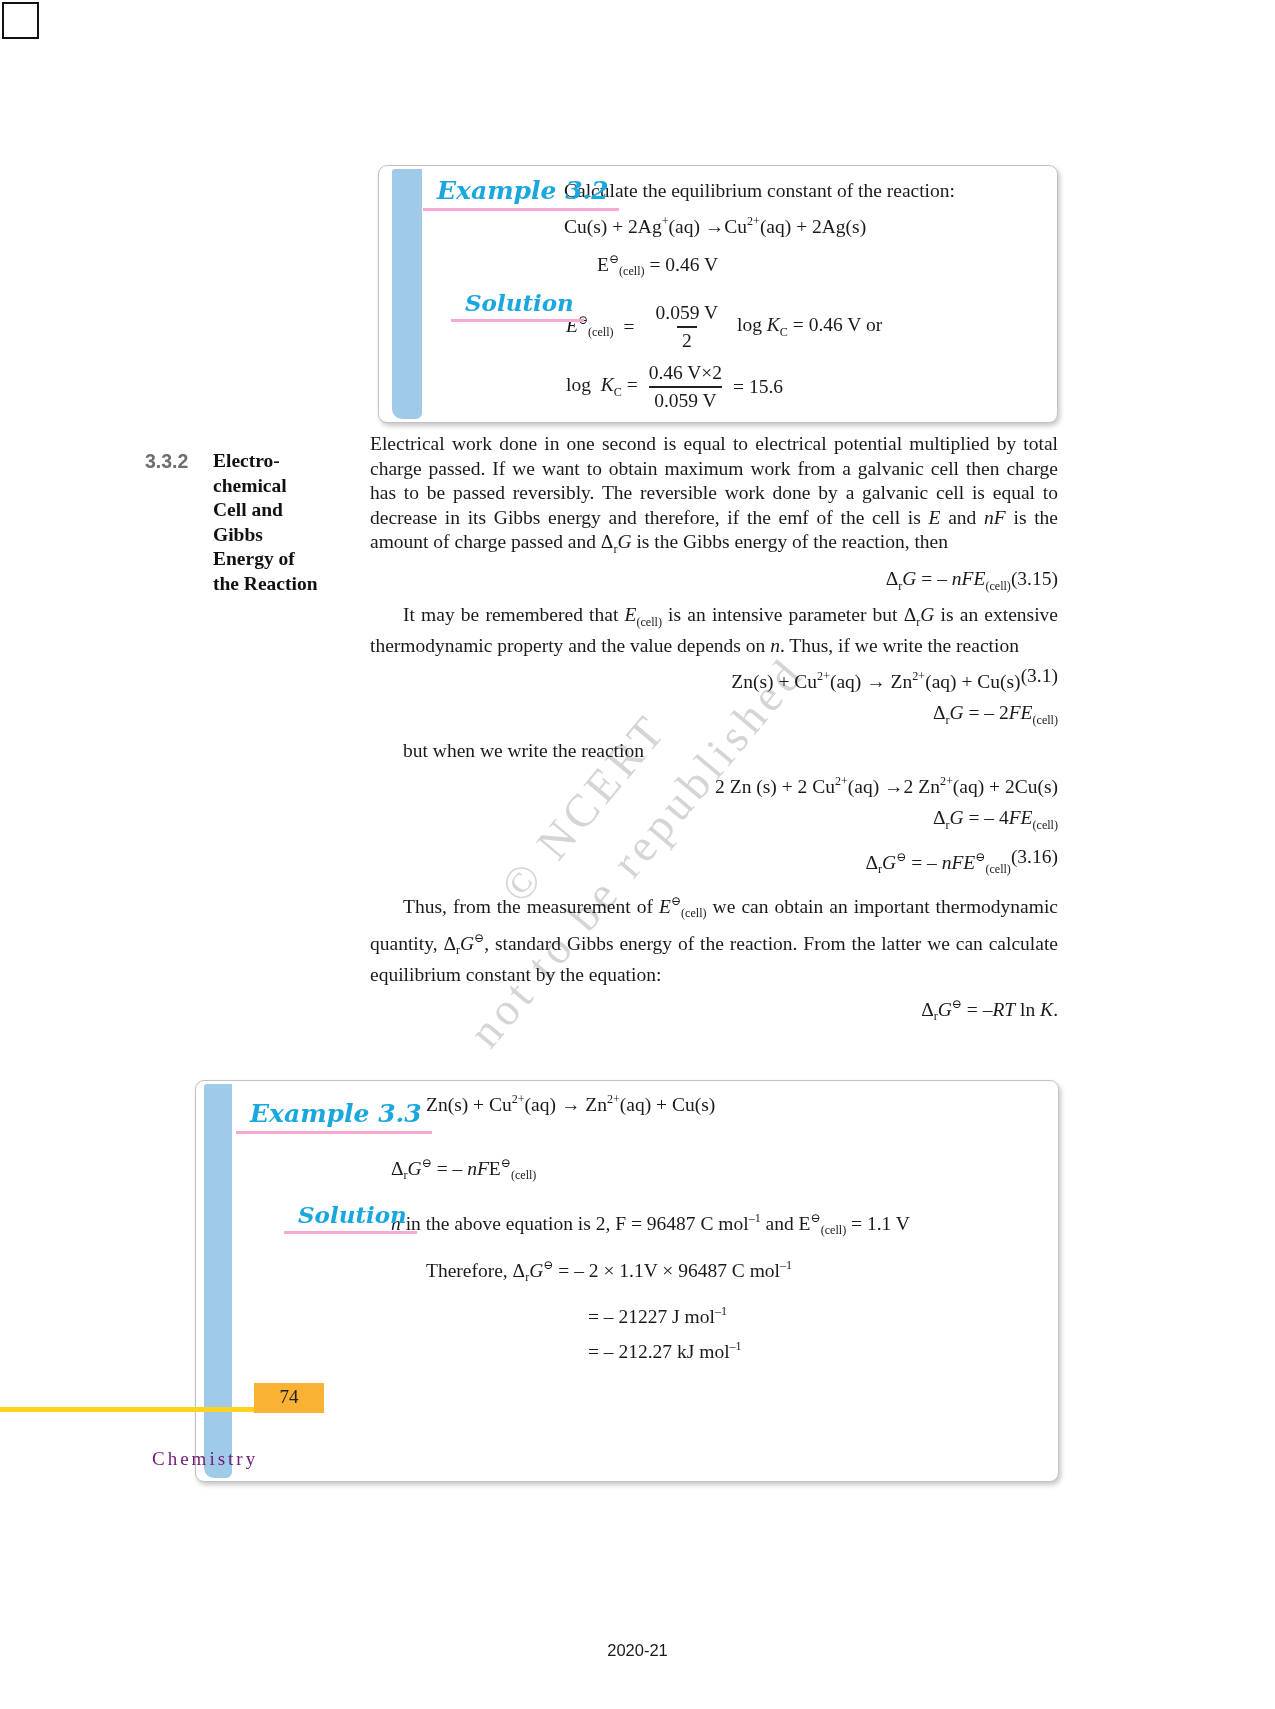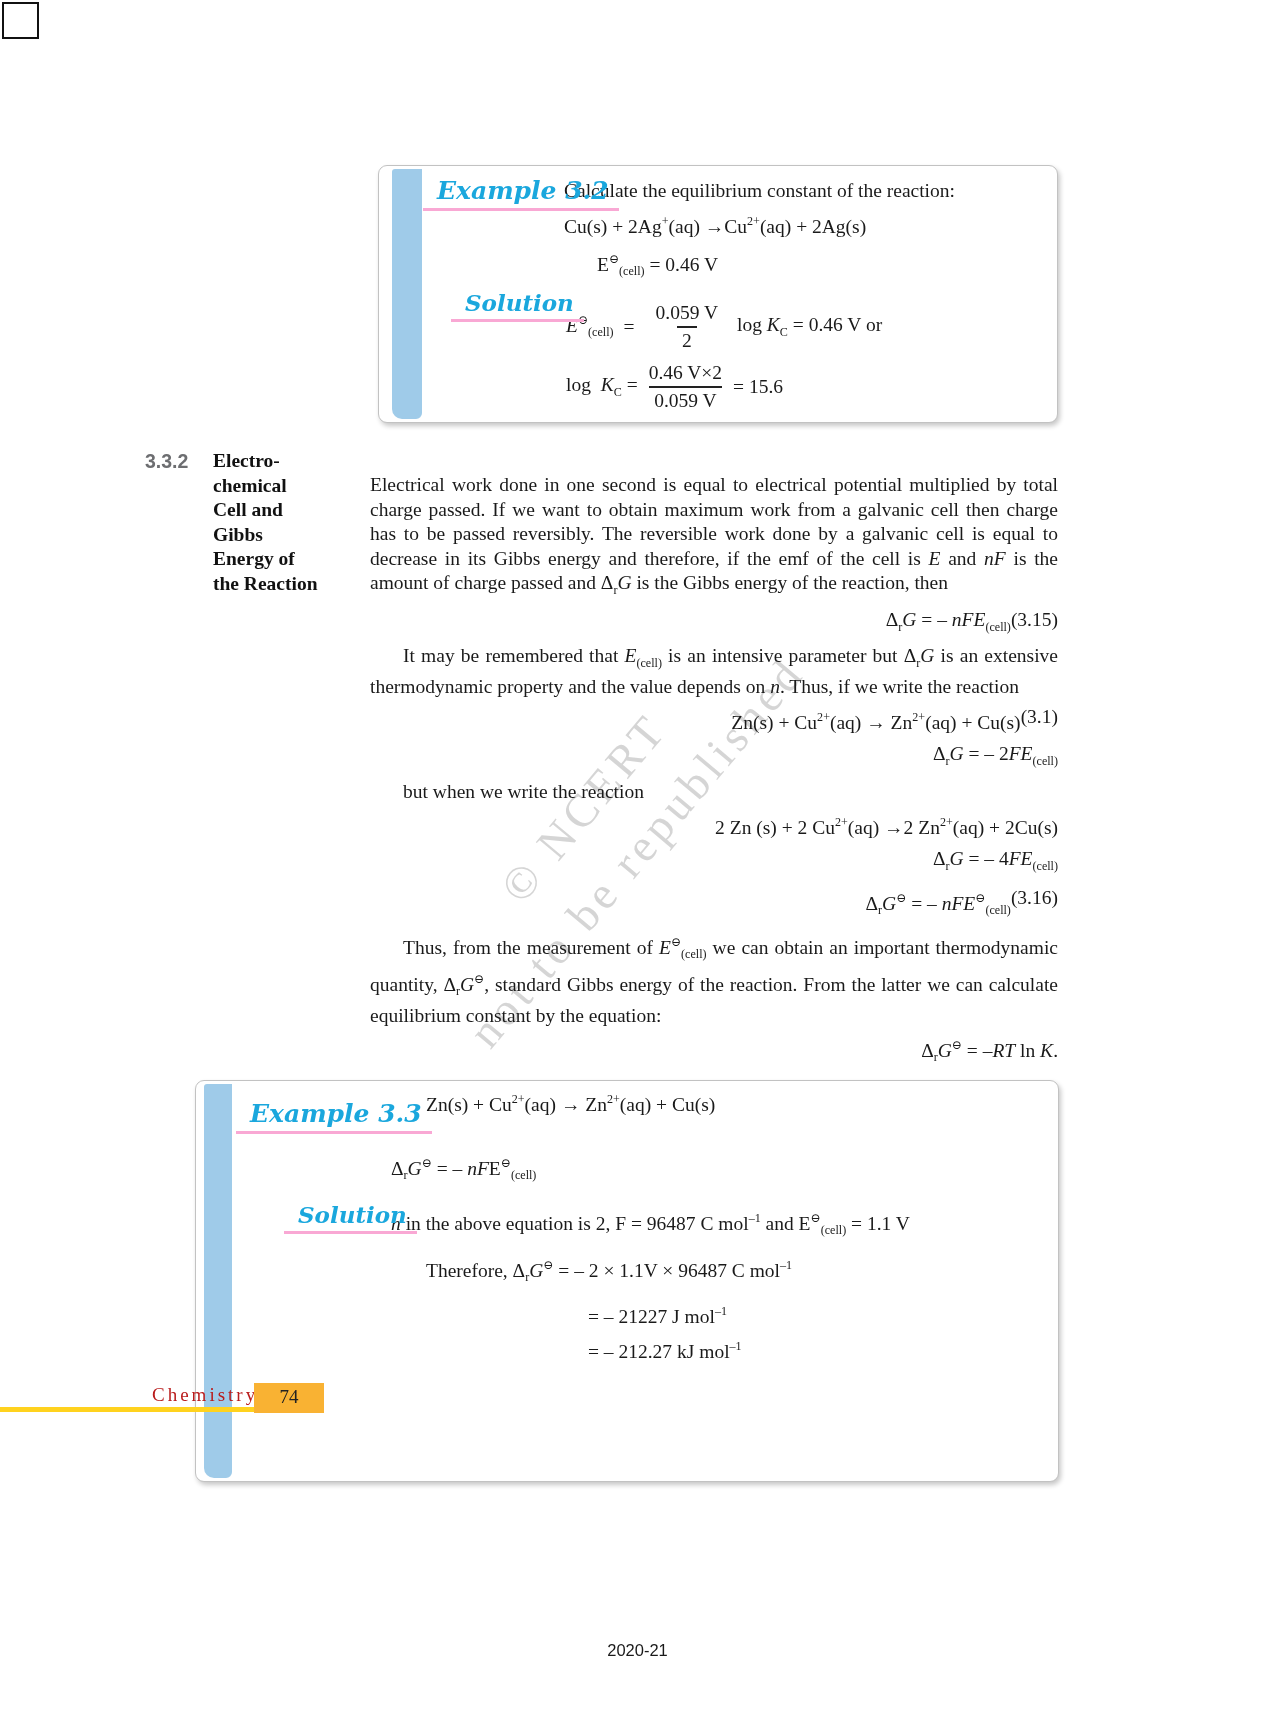--- a/index.html
+++ b/index.html
@@ -30,21 +30,21 @@
     border-radius:3px 0 6px 10px;
   }
   .ex-label {
     position:absolute; color:#1aa7dd; font-style:italic; font-weight:bold;
     font-size:25px; border-bottom:3px solid #f9a8d4; padding:0 10px 3px 14px;
     font-family:"DejaVu Serif","Liberation Serif",serif; white-space:nowrap;
   }
   .ex-text { font-size:19.5px; line-height:25px; }
 
   
-  .main-col { position:absolute; left:370px; top:473px; width:688px; z-index:1; }
+  .main-col { position:absolute; left:370px; top:432px; width:688px; z-index:1; }
   .para { font-size:19.5px; line-height:24.6px; text-align:justify; margin:0; }
   .para.indent { text-indent:33px; }
   .eq-row { display:flex; justify-content:flex-end; align-items:flex-start;
             font-size:19.5px; line-height:30px; margin:2px 0; }
   .eq { margin-left:67px; }
   .eq-no { text-align:right; }
 
   
   .section-head { position:absolute; left:145px; top:449px; width:220px; display:flex; z-index:1; }
   .section-no { font-weight:bold; color:#6d6e71; font-size:19.5px; line-height:24.6px;
@@ -53,21 +53,21 @@
 
   
   .frac { display:inline-flex; flex-direction:column; align-items:center; vertical-align:middle; margin:0 6px; }
   .frac .num { padding:0 5px 2px 5px; }
   .frac .den { border-top:2px solid #222; padding:2px 5px 0 5px; }
   .eq-flex { display:flex; align-items:center; font-size:19.5px; }
 
   sup { font-size:0.62em; } sub { font-size:0.62em; }
 
   
-  .footer-book { position:absolute; left:152px; top:1384px; font-size:19px; color:#b91c1c;
+  .footer-book { position:absolute; left:152px; top:1448px; font-size:19px; color:#701a75;
                  letter-spacing:3px; z-index:1; }
   .footer-line { position:absolute; left:0; top:1407px; width:254px; height:5px; background:#ffd21e; z-index:1; }
   .footer-badge { position:absolute; left:254px; top:1383px; width:70px; height:30px; background:#f9b233;
                   z-index:2; font-size:19px; color:#222; text-align:center; line-height:28px; }
   .footer-year { position:absolute; left:0; right:0; top:1641px; text-align:center; font-size:16.5px;
                  color:#1a1a1a; font-family:"Liberation Sans","DejaVu Sans",sans-serif; z-index:1; }
 </style>
 </head>
 <body>
 

